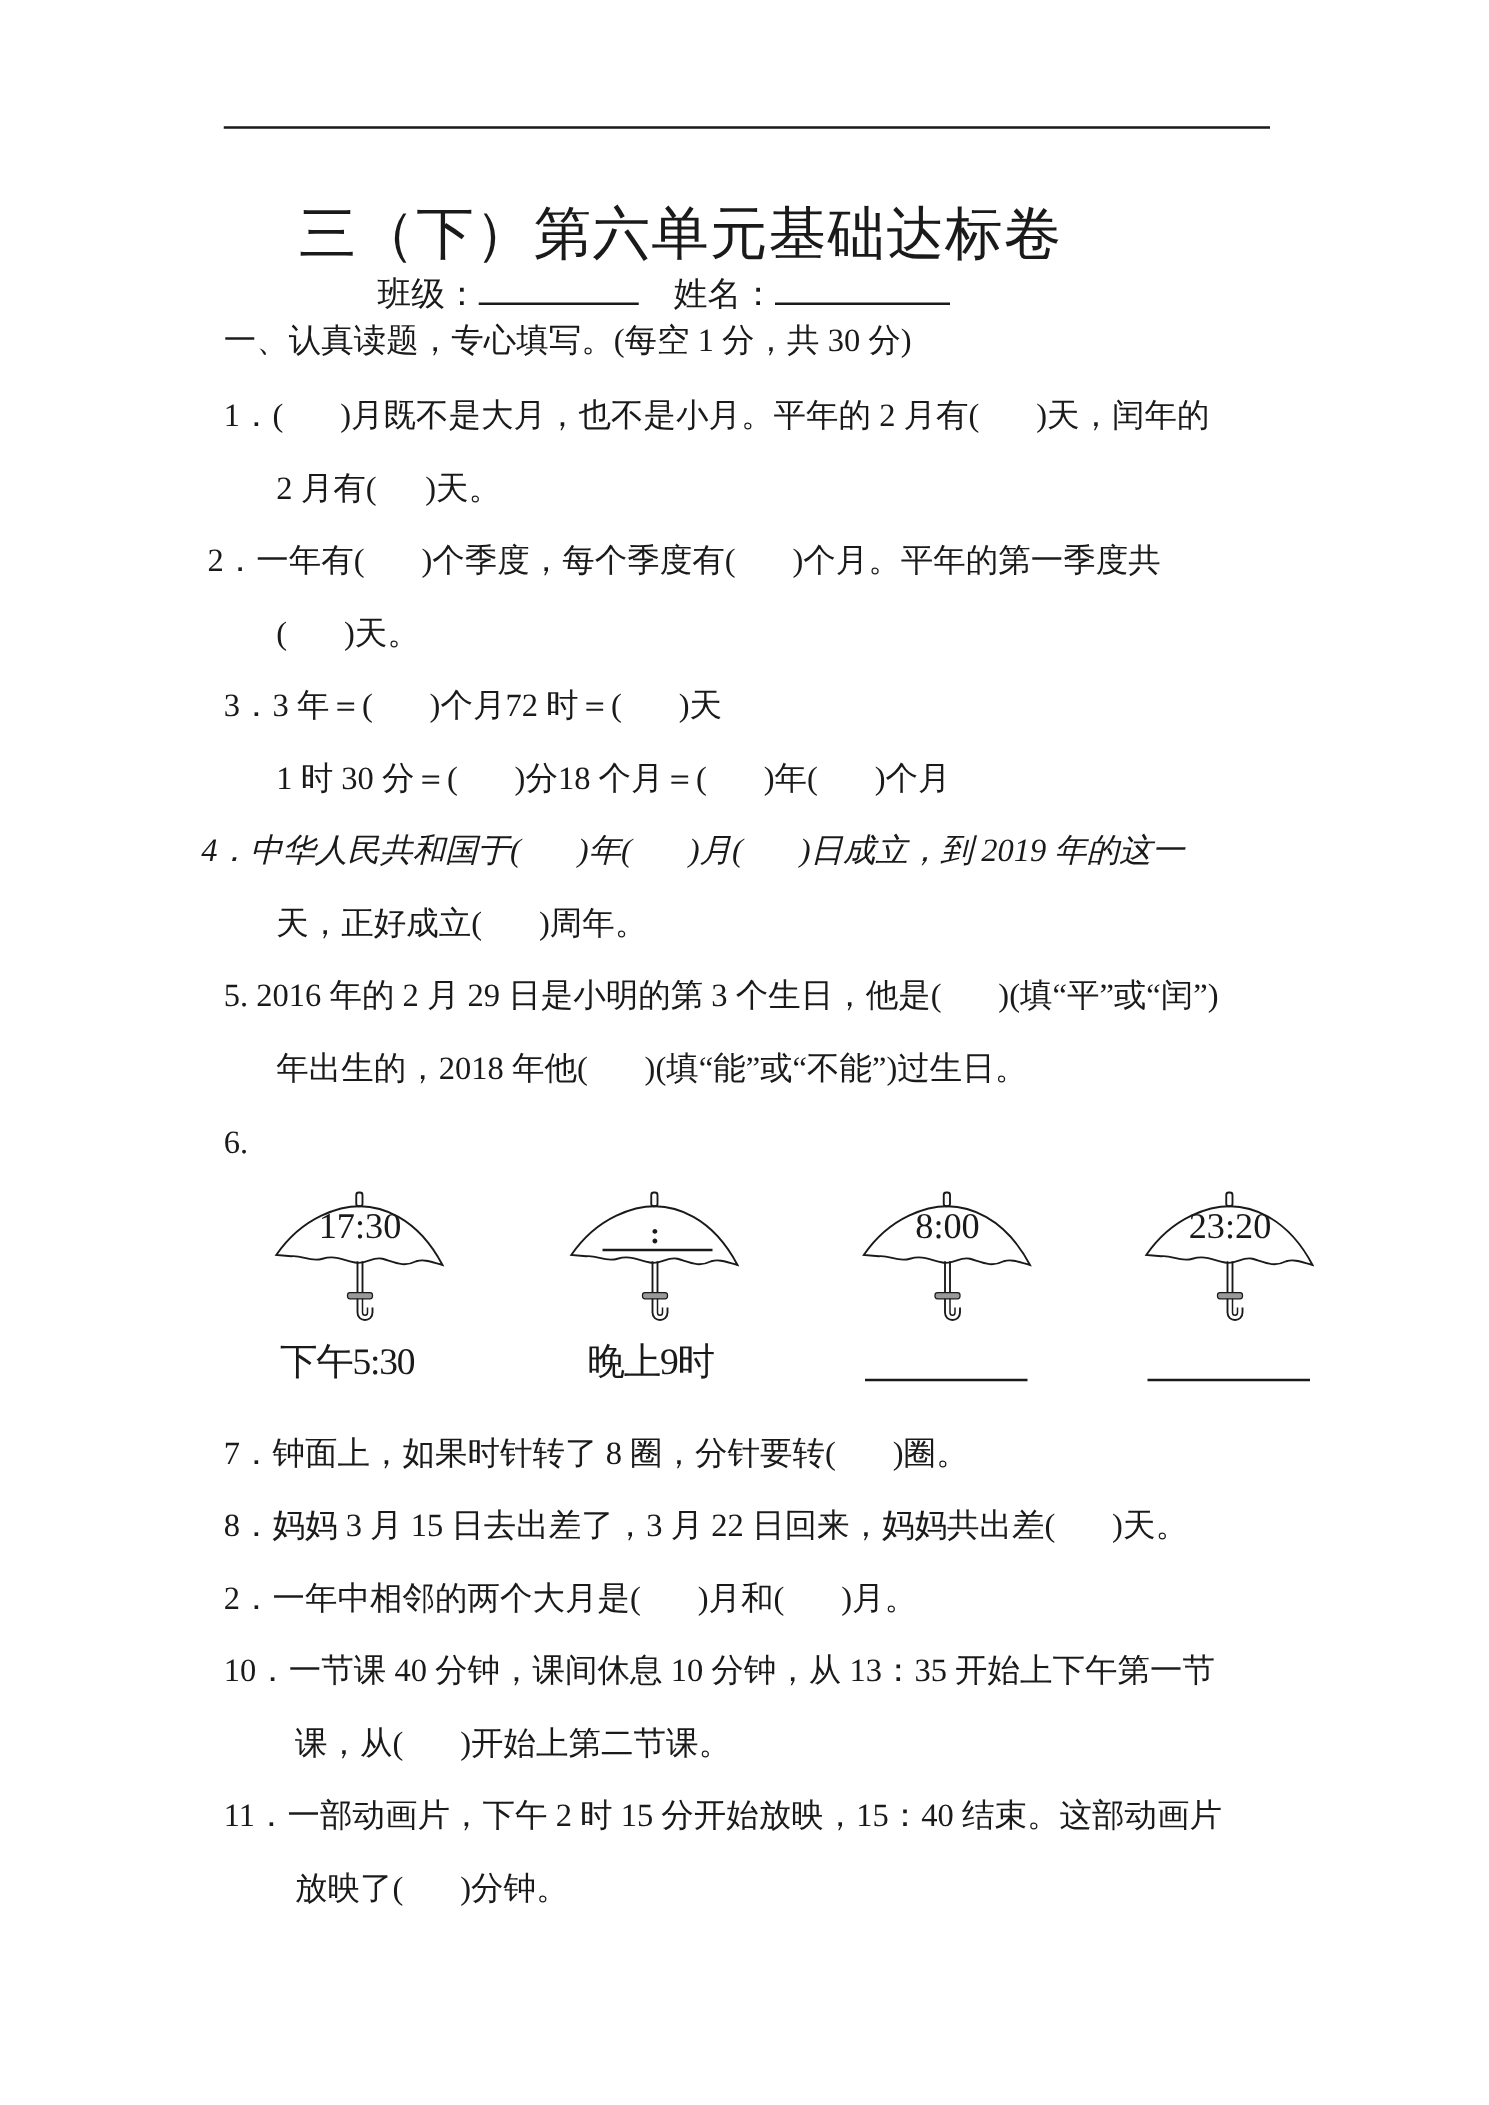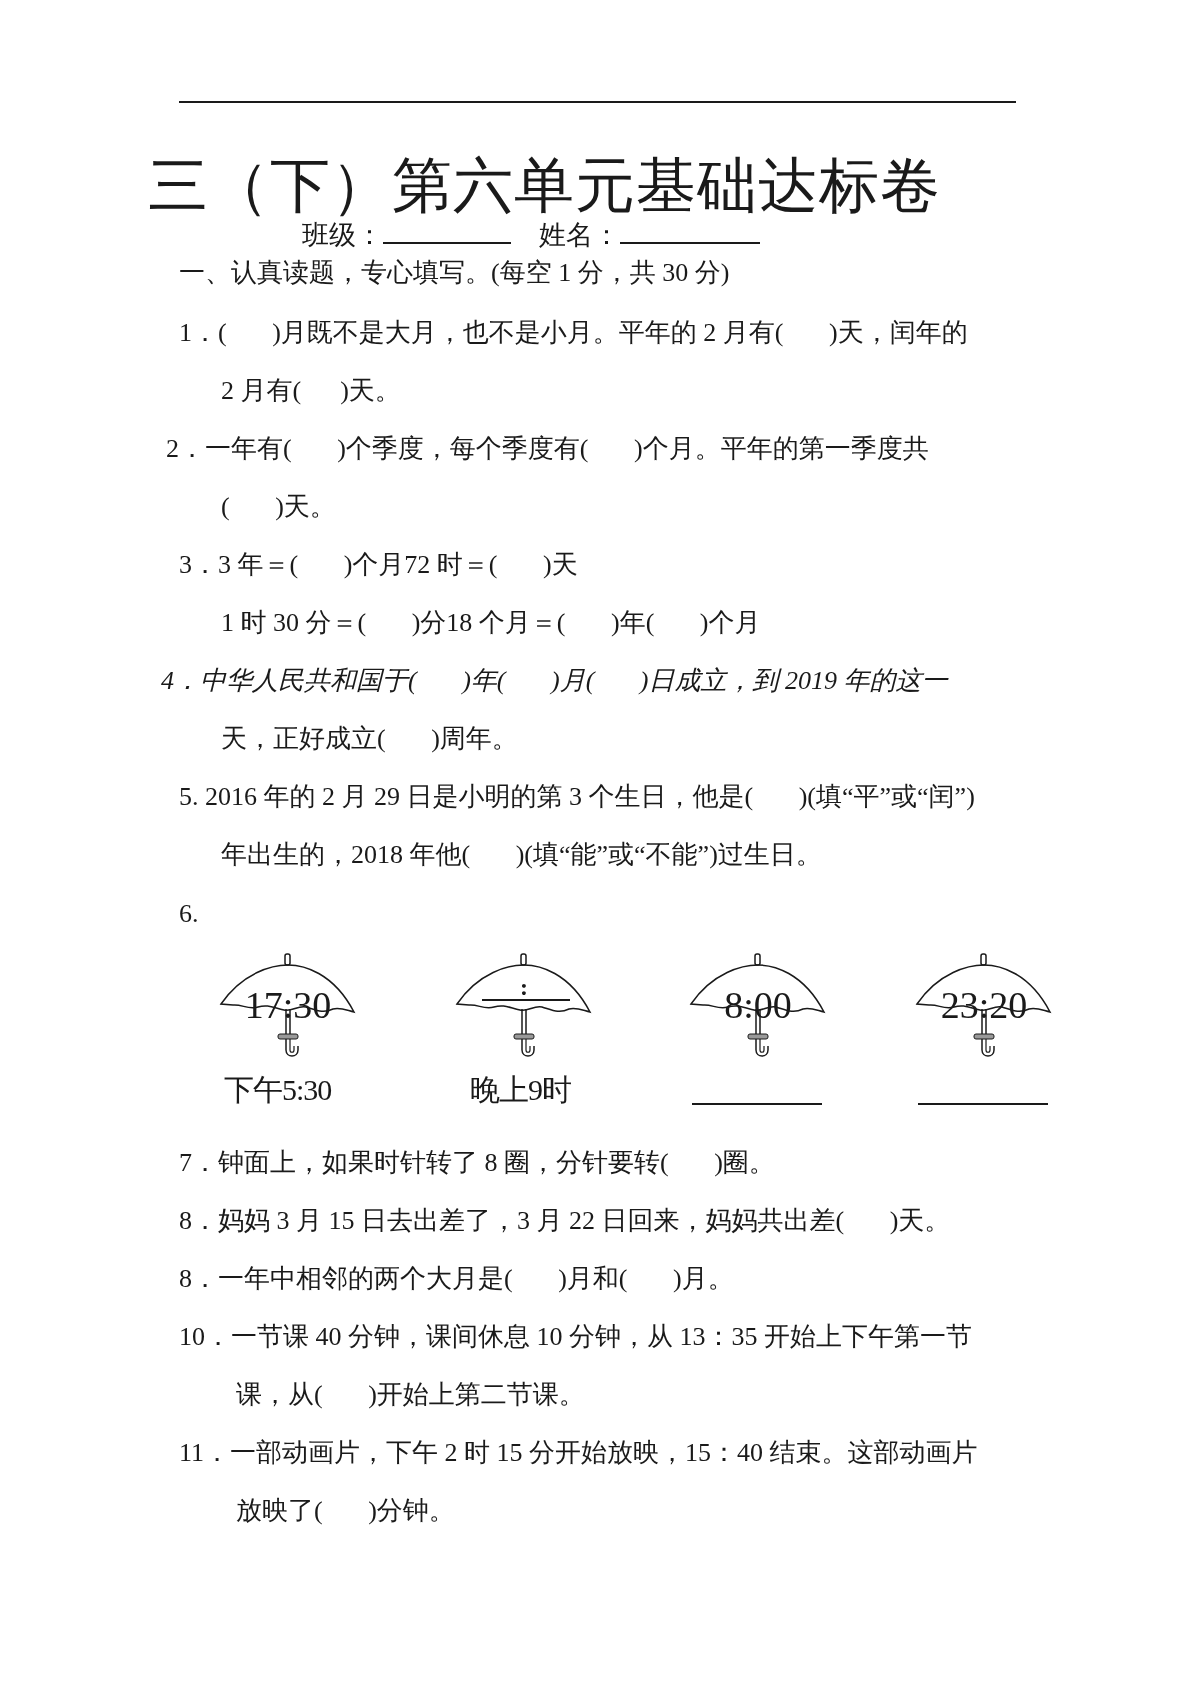--- a/index.html
+++ b/index.html
@@ -1,29 +1,29 @@
 <!DOCTYPE html>
 <html><head>
 <meta charset="utf-8">
 <style>
   html, body { margin: 0; padding: 0; background: #ffffff; }
   body { width: 1191px; height: 1684px; position: relative; overflow: hidden;
          font-family: "Liberation Serif", "DejaVu Serif", serif; color: #1a1a1a; }
   .rule { position: absolute; left: 179px; top: 101px; width: 837px; height: 2px; background: #1a1a1a; }
   .title { position: absolute; left: 0; width: 1089px; top: 158px; text-align: center;
-           font-family: "Liberation Sans", "DejaVu Sans", sans-serif; font-size: 60px; line-height: 56px; letter-spacing: 1px; }
+           font-family: "Liberation Sans", "DejaVu Sans", sans-serif; font-size: 46px; line-height: 56px; letter-spacing: 1px; }
   .subtitle { position: absolute; left: 0; width: 1062px; top: 216px; text-align: center;
               font-family: "Liberation Sans", "DejaVu Sans", sans-serif; font-size: 27px; line-height: 36px; }
   .subtitle .blank { display: inline-block; border-bottom: 2px solid #1a1a1a; height: 26px; vertical-align: baseline; }
   .subtitle .gap { display: inline-block; width: 28px; }
   .line { position: absolute; font-size: 26px; line-height: 34px; white-space: pre; }
   .umbrella { position: absolute; width: 140px; height: 110px; }
   .umbrella svg { width: 140px; height: 110px; display: block; }
-  .u-time { position: absolute; left: 0; width: 140px; top: 36px; text-align: center;
-            font-family: "Liberation Serif", serif; font-size: 38px; line-height: 34px; }
+  .u-time { position: absolute; left: 0; width: 140px; top: 12px; text-align: center;
+            font-family: "Liberation Serif", serif; font-size: 29px; line-height: 34px; }
   .u-label { position: absolute; font-family: "Liberation Serif", serif; font-size: 30px; line-height: 36px; letter-spacing: -1px; }
   .u-line { position: absolute; height: 2px; background: #1a1a1a; width: 130px; }
 </style>
 </head>
 <body>
 
 <div class="rule"></div>
 
 <div class="title">三（下）第六单元基础达标卷</div>
 
@@ -102,19 +102,19 @@
     <rect x="60" y="82" width="20" height="5" rx="2" fill="#999" stroke="#1a1a1a" stroke-width="1"></rect>
     <path d="M68,87 L68,98 C68,106 80,106 80,98 L80,94" fill="none" stroke="#1a1a1a" stroke-width="1.5"></path>
     <path d="M72,87 L72,98 C72,101 76,101 76,98 L76,94" fill="none" stroke="#1a1a1a" stroke-width="1.2"></path>
   </svg>
   <div class="u-time">23:20</div>
 </div>
 <div class="u-line" style="left:918px; top:1103px;"></div>
 
 <div class="line" style="left:179px; top:1146px;">7．钟面上，如果时针转了 8 圈，分针要转(       )圈。</div>
 <div class="line" style="left:179px; top:1204px;">8．妈妈 3 月 15 日去出差了，3 月 22 日回来，妈妈共出差(       )天。</div>
-<div class="line" style="left:179px; top:1262px;">8．一年中相邻的两个大月是(       )月和(       )月。</div>
+<div class="line" style="left:179px; top:1262px;">2．一年中相邻的两个大月是(       )月和(       )月。</div>
 
 <div class="line" style="left:179px; top:1320px;">10．一节课 40 分钟，课间休息 10 分钟，从 13：35 开始上下午第一节</div>
 <div class="line" style="left:236px; top:1378px;">课，从(       )开始上第二节课。</div>
 
 <div class="line" style="left:179px; top:1436px;">11．一部动画片，下午 2 时 15 分开始放映，15：40 结束。这部动画片</div>
 <div class="line" style="left:236px; top:1494px;">放映了(       )分钟。</div>
 
 </body></html>

